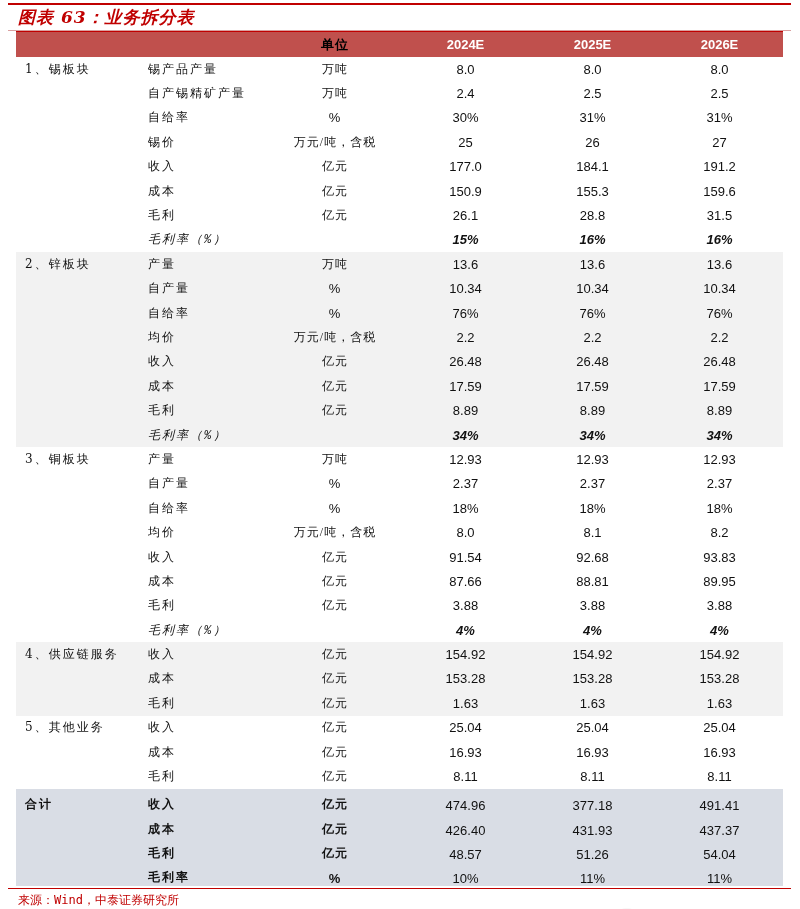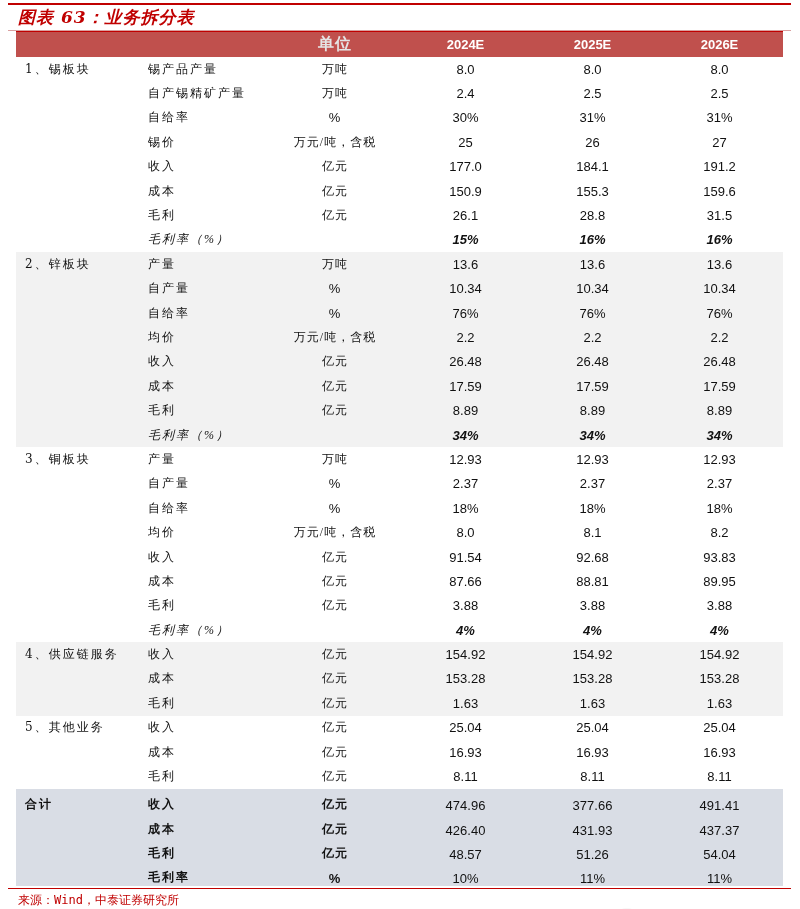--- a/index.html
+++ b/index.html
@@ -7,24 +7,24 @@
          font-family: "Liberation Sans", "DejaVu Sans", sans-serif; color: #111; }
   .top-rule { position: absolute; left: 8px; top: 3px; width: 783px; height: 2px; background: #c00000; }
   .title { position: absolute; left: 18px; top: 6px; font-size: 17px; font-weight: bold;
            font-style: italic; color: #c00000; font-family: "DejaVu Serif", serif; letter-spacing: 1px; }
   .title-rule { position: absolute; left: 8px; top: 30px; width: 783px; height: 1px; background: #d9a0a0; }
   .table { position: absolute; left: 16px; top: 31px; width: 767px; }
   .hdr { height: 25px; background: #c0504d; border-top: 1px solid #c00000; display: flex; align-items: center;
          color: #fff; font-weight: bold; font-size: 13px; }
   .row { height: 24.4px; display: flex; align-items: center; font-size: 13px; }
   .c-sec { width: 124px; padding-left: 9px; box-sizing: border-box; font-family: "DejaVu Serif", serif; font-size: 12px; letter-spacing: 2px; }
-  .c-item { width: 128px; padding-left: 8px; box-sizing: border-box; font-family: Liberation Serif, serif; font-size: 12px; letter-spacing: 2px; }
+  .c-item { width: 128px; padding-left: 8px; box-sizing: border-box; font-family: Liberation Mono, monospace; font-size: 12px; letter-spacing: 2px; }
   .c-unit { width: 134px; text-align: center; font-family: Liberation Serif, serif; font-size: 12px; letter-spacing: 1px; }
   .c-val { width: 127px; text-align: center; }
-  .hdr .c-unit { font-family: "DejaVu Sans", sans-serif; font-size: 16px; color: #e5e5e5; }
+  .hdr .c-unit { font-family: "DejaVu Sans", sans-serif; font-size: 13px; color: #000000; }
   .hdr .c-val { font-family: "Liberation Sans", sans-serif; }
   .band-white { background: #ffffff; }
   .band-gray { background: #f2f2f2; }
   .band-total { background: #d9dde5; align-items: flex-end; }
   .italic .c-item, .italic .c-val { font-style: italic; }
   .italic .c-val { font-weight: bold; font-size: 13px; }
   .total .c-sec, .total .c-item, .total .c-unit { font-weight: bold; }
   .c-unit.pct { font-family: "Liberation Sans", sans-serif; font-size: 13px; }
   .bottom-rule { position: absolute; left: 8px; top: 888px; width: 783px; height: 1px; background: #c00000; }
   .source { position: absolute; left: 18px; top: 892px; font-size: 12px; color: #c00000;
@@ -289,21 +289,21 @@
         <div class="c-unit">亿元</div>
         <div class="c-val">8.11</div>
         <div class="c-val">8.11</div>
         <div class="c-val">8.11</div>
       </div>
       <div class="row band-total total">
         <div class="c-sec">合计</div>
         <div class="c-item">收入</div>
         <div class="c-unit">亿元</div>
         <div class="c-val">474.96</div>
-        <div class="c-val">377.66</div>
+        <div class="c-val">377.18</div>
         <div class="c-val">491.41</div>
       </div>
       <div class="row band-total total">
         <div class="c-sec"></div>
         <div class="c-item">成本</div>
         <div class="c-unit">亿元</div>
         <div class="c-val">426.40</div>
         <div class="c-val">431.93</div>
         <div class="c-val">437.37</div>
       </div>

